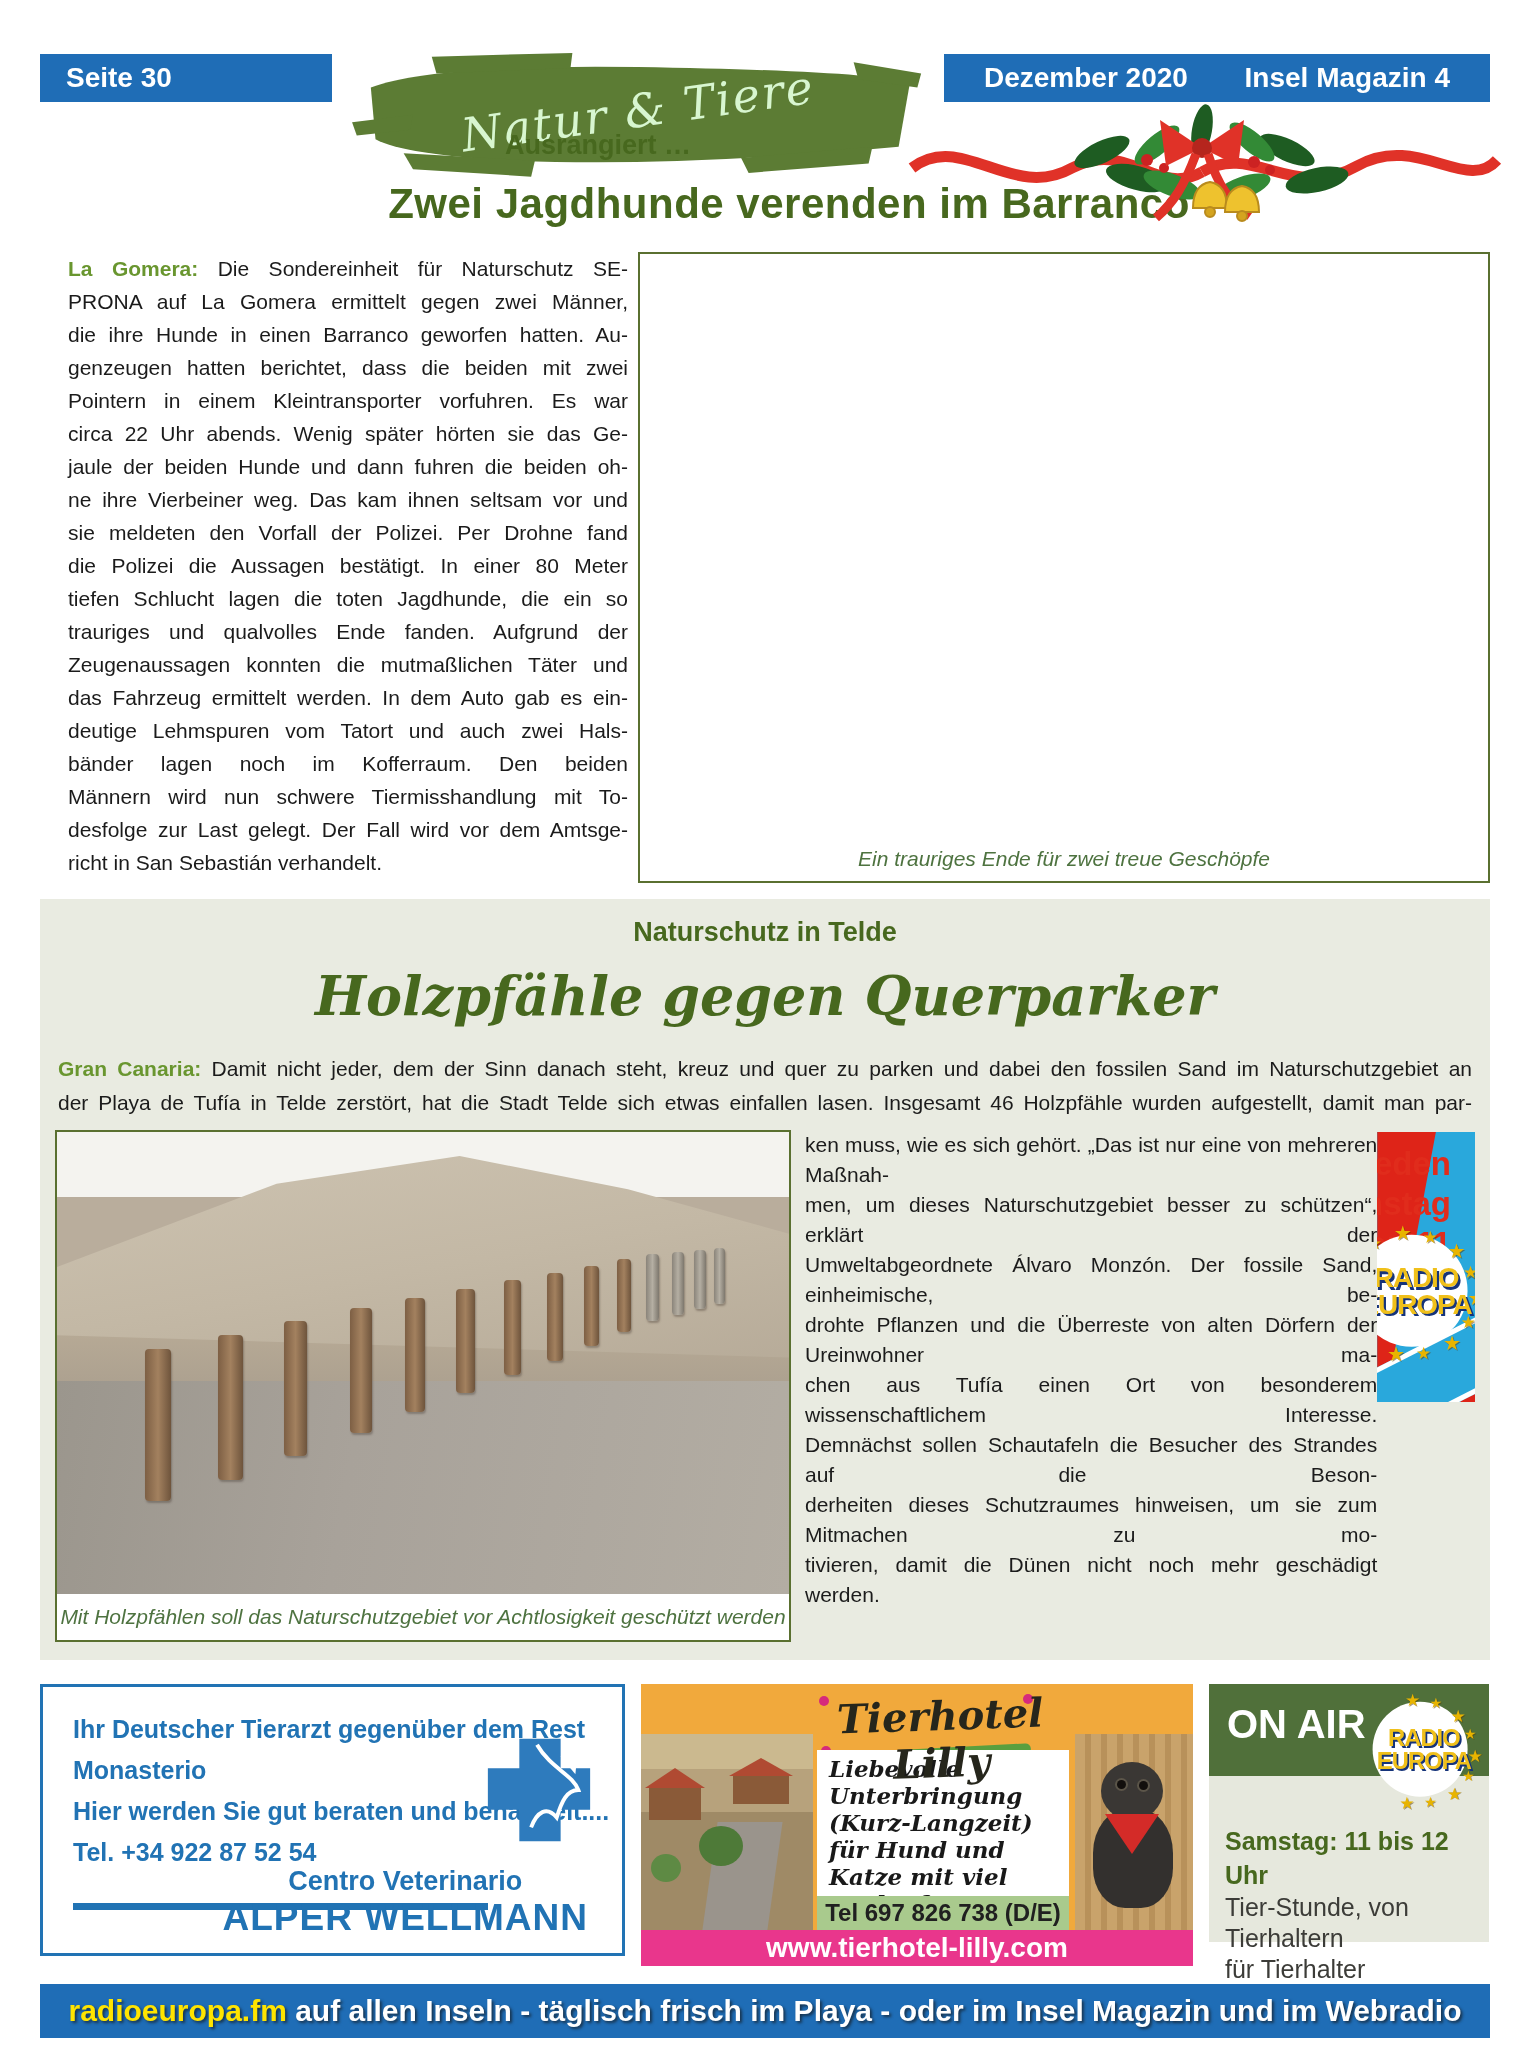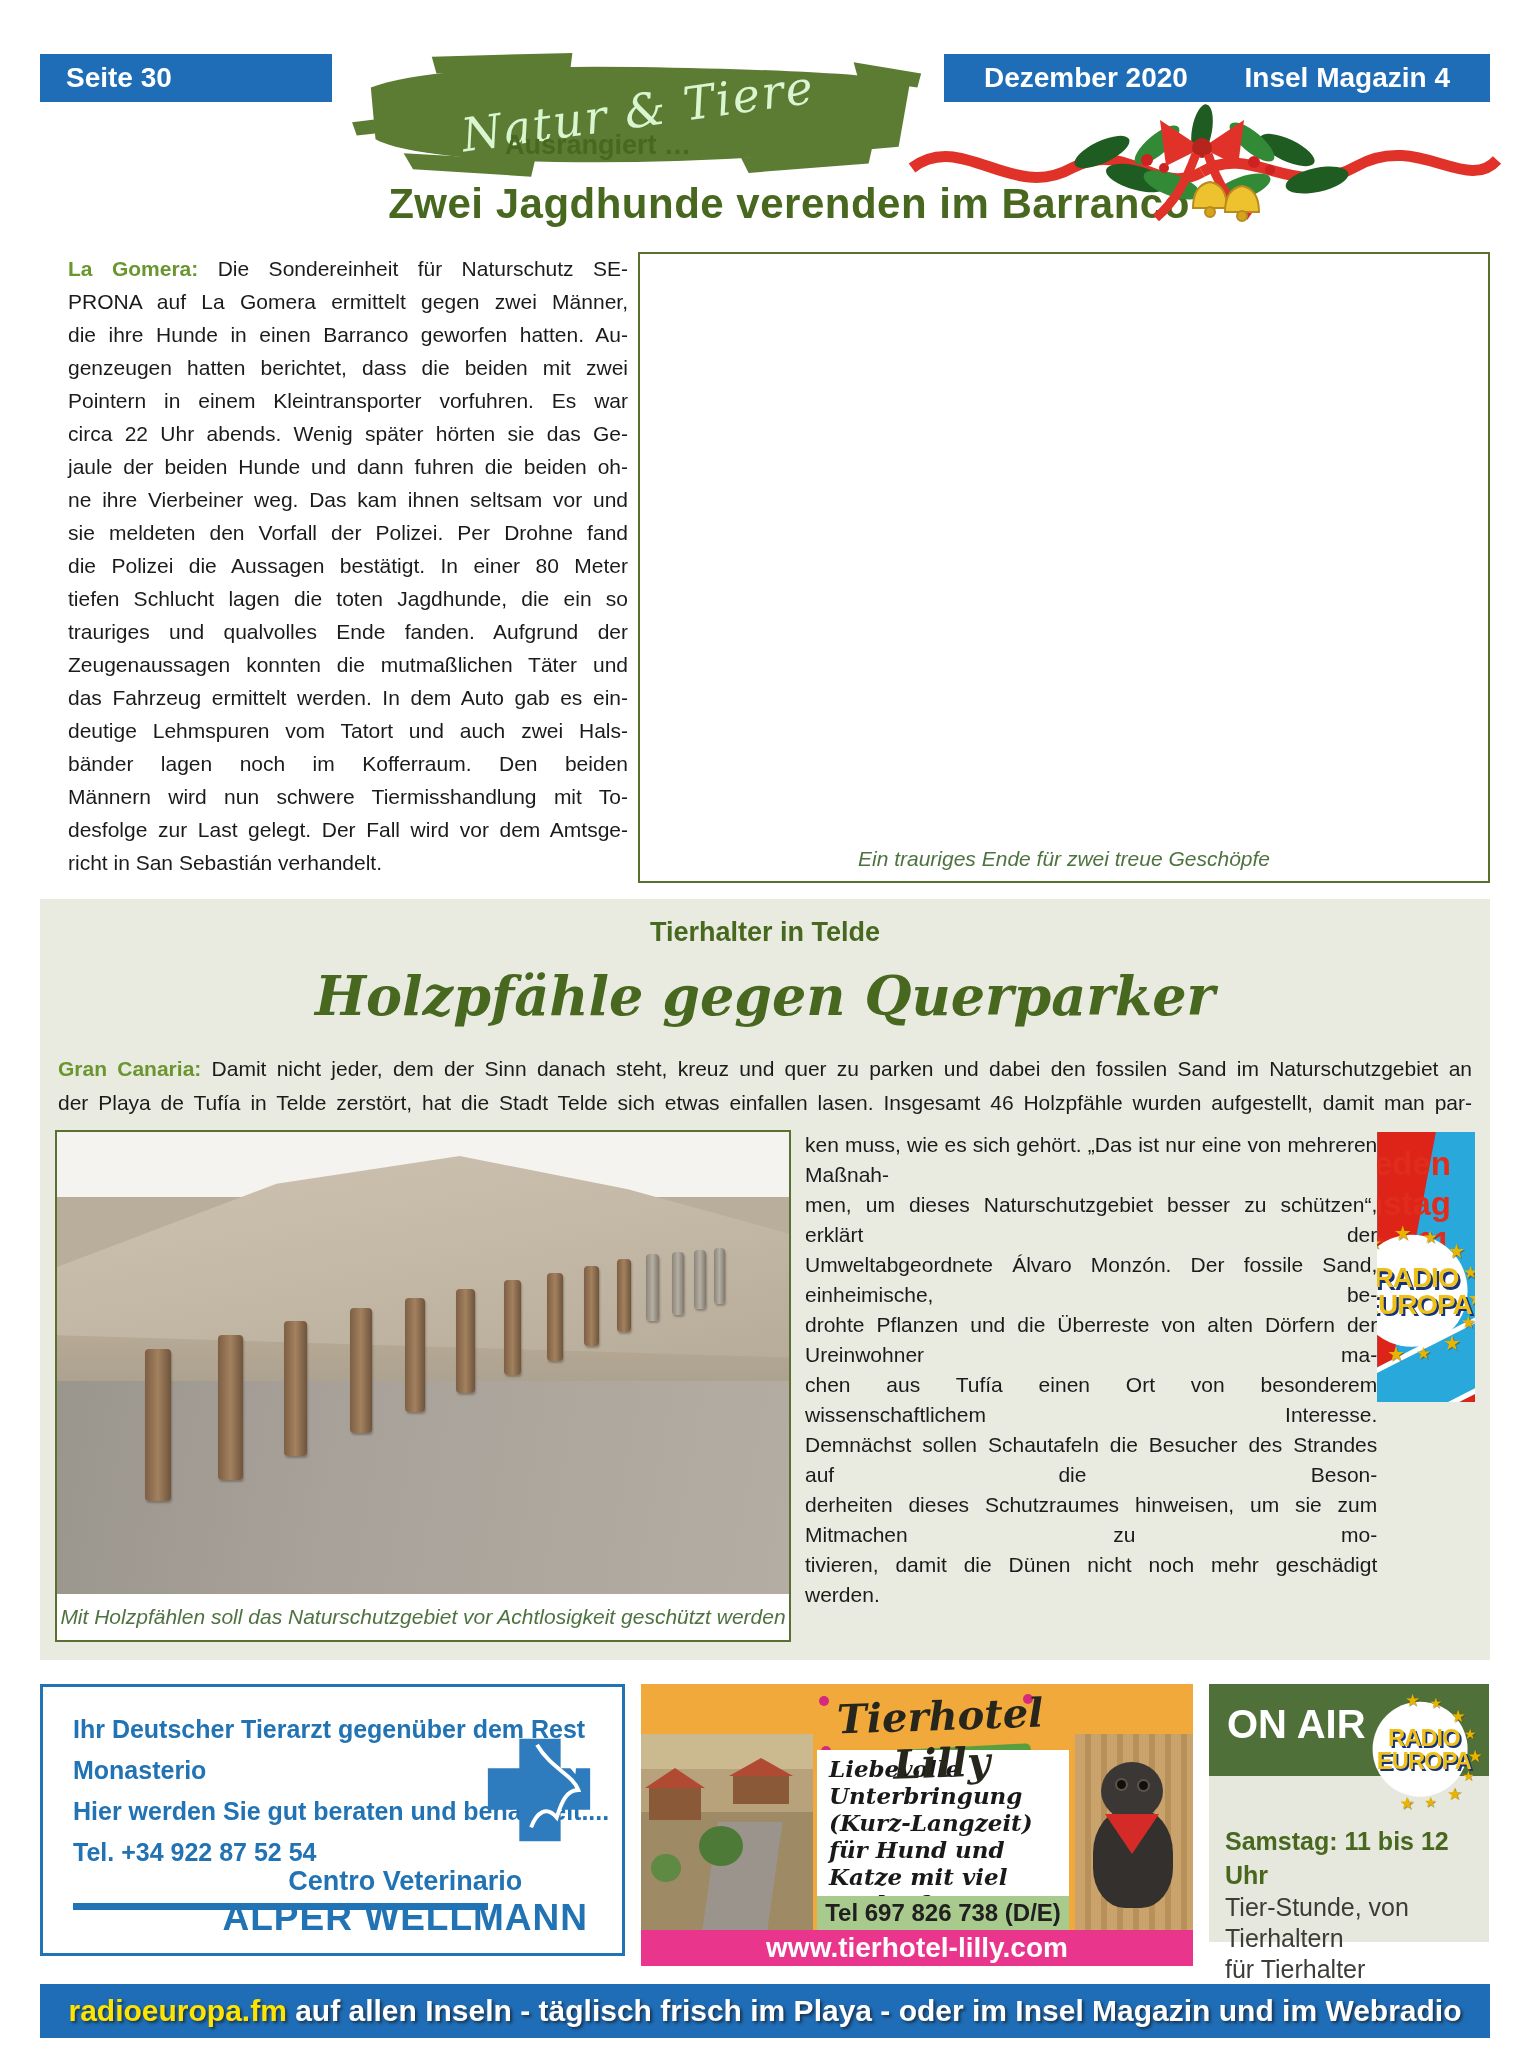--- a/index.html
+++ b/index.html
@@ -290,21 +290,21 @@
             <ellipse cx="70" cy="150" rx="26" ry="12" transform="rotate(30 70 150)"></ellipse>
           </g>
           <path d="M135,235 q18,25 8,50" stroke="#f2f0e9" stroke-width="7" fill="none"></path>
         </svg>
       </div>
       <figcaption class="figcap">Ein trauriges Ende für zwei treue Geschöpfe</figcaption>
     </figure>
   </div>
 
   <div class="telde">
-    <div class="kicker2">Tierhalter in Telde</div>
+    <div class="kicker2">Naturschutz in Telde</div>
     <h2>Holzpfähle gegen Querparker</h2>
     <div class="intro">
       <div class="jline"><span class="lead">Gran Canaria:</span> <span>Damit nicht jeder, dem der Sinn danach steht, kreuz und quer zu parken und dabei den fossilen Sand im Naturschutzgebiet an</span></div>
       <div class="jline">der Playa de Tufía in Telde zerstört, hat die Stadt Telde sich etwas einfallen lasen. Insgesamt 46 Holzpfähle wurden aufgestellt, damit man par-</div>
     </div>
     <div class="telde-cols">
       <figure class="figure2">
         <div class="photo2-img">
           <div class="p2-sky"></div>
           <div class="p2-hill"></div>

